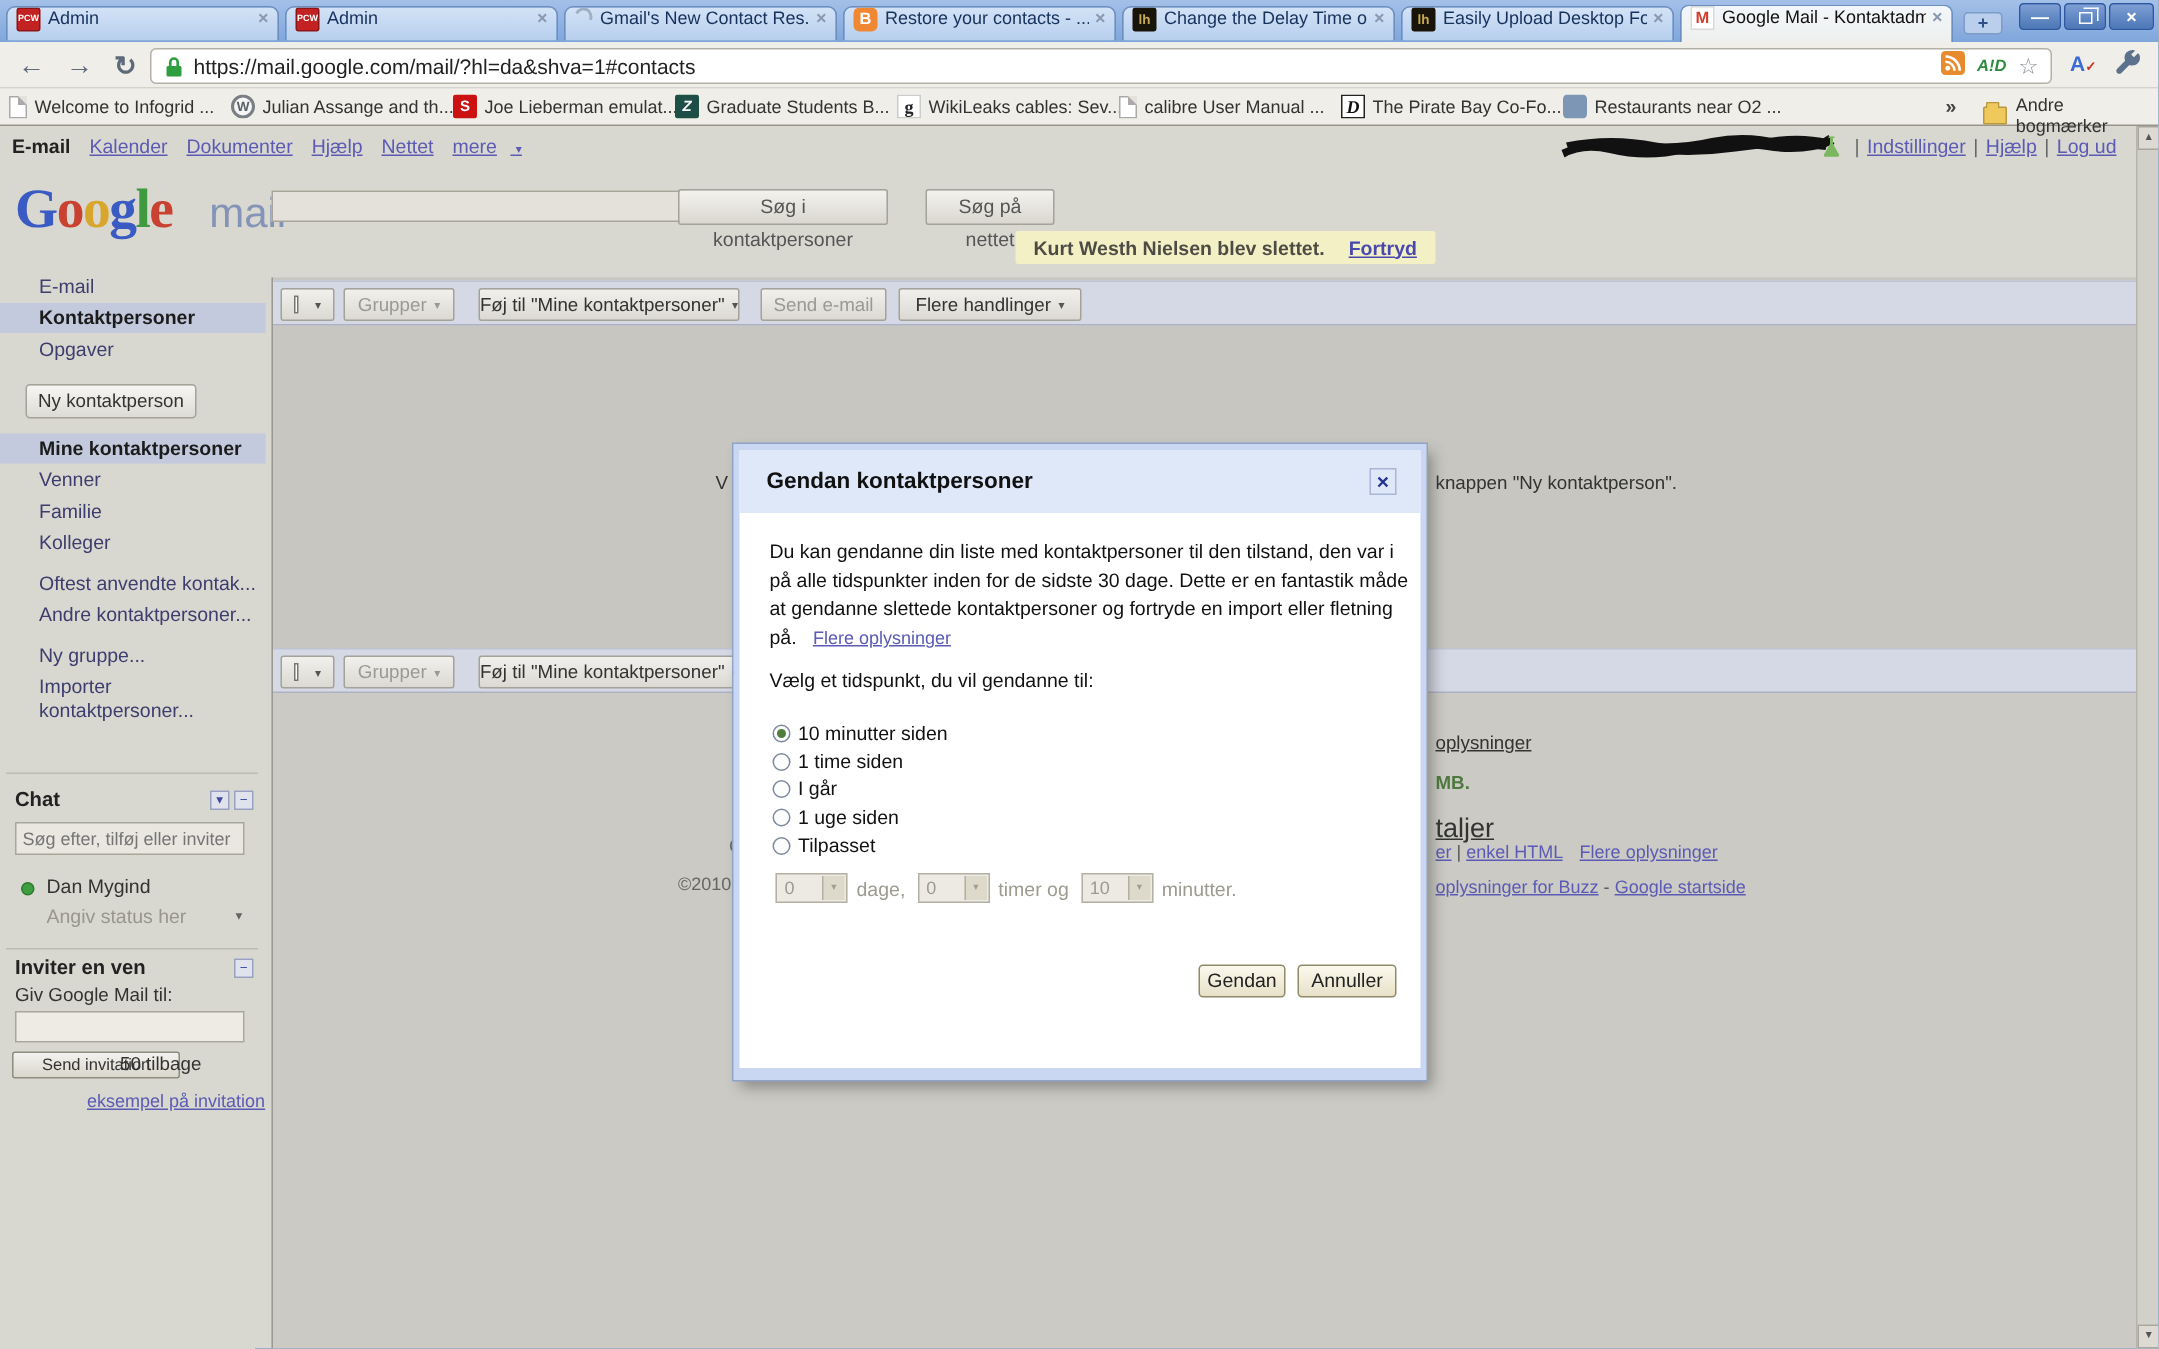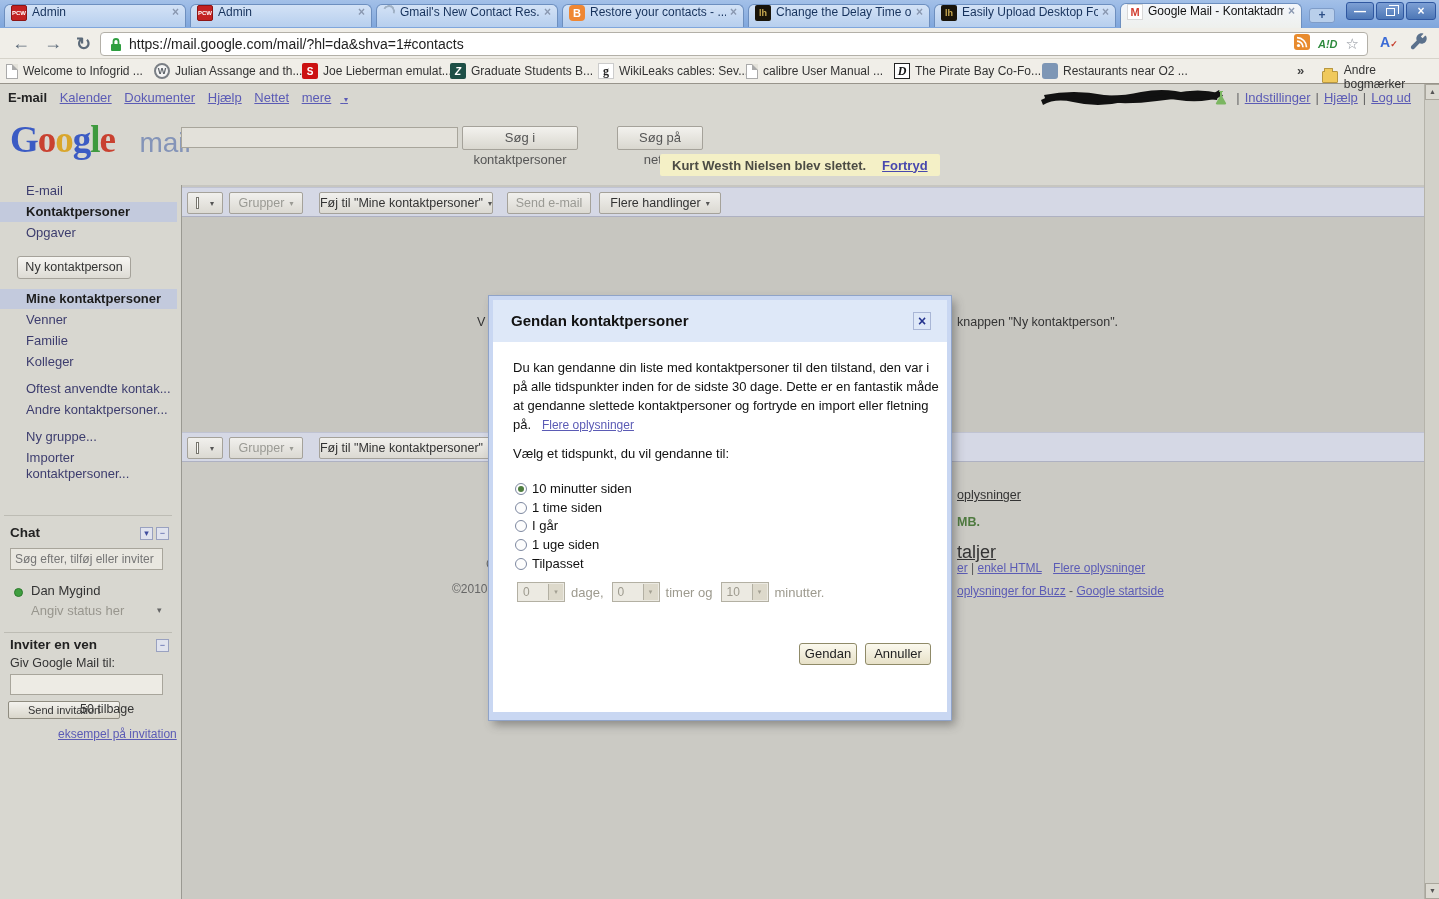--- a/index.html
+++ b/index.html
@@ -52,21 +52,21 @@
 .topnav{position:absolute;left:8px;top:90px;font-size:13px}
 .topnav span{margin-right:9px}
 .email-b{font-weight:bold;color:#222}
 .rightnav{position:absolute;top:90px;right:28px;font-size:13px;display:flex;align-items:center;white-space:nowrap}
 .rightnav .sep{color:#666;margin:0 5px}
 .logo-google{font-family:"Liberation Serif",serif;font-size:37px;font-weight:bold;letter-spacing:-1px}
 .lg-b{color:#3b5bc4}.lg-r{color:#c94130}.lg-y{color:#d9a62c}.lg-g{color:#3f9a3f}
 .logo-mail{font-size:28px;color:#8494b8;margin-left:20px;font-family:"Liberation Sans",sans-serif}
 .hsearch{position:absolute;left:181px;top:127px;width:277px;height:21px;background:#e3e1da;border:1px solid #a8a59b}
 .hbtn{position:absolute;top:126px;height:24px;background:linear-gradient(#f3f2ee,#d9d7cf);border:1px solid #a5a29a;border-radius:2px;font-size:13px;color:#555;padding:0 10px;line-height:22px;text-align:center}
-.notice{position:absolute;left:660px;top:154px;height:22px;background:#f4f0c6;display:flex;align-items:center;padding:0 12px;font-size:13px;font-weight:bold;color:#4c4c44;border-radius:2px}
+.notice{position:absolute;left:677px;top:154px;height:22px;background:#f4f0c6;display:flex;align-items:center;padding:0 12px;font-size:13px;font-weight:bold;color:#4c4c44;border-radius:2px}
 .notice .act{margin-left:16px}
 .scrib{position:absolute;left:1036px;top:86px}
 
 
 .side-item{position:absolute;left:0;width:177px;height:20px;font-size:13px;line-height:20px;padding-left:26px;color:#3d3d6e;white-space:nowrap}
 .side-item.sel{background:#c3cadd;font-weight:bold;color:#1c1c1c}
 .sbtn{position:absolute;left:17px;top:256px;width:114px;height:23px;background:linear-gradient(#f7f6f3,#dddbd4);border:1px solid #a5a29a;border-radius:3px;font-size:12.5px;color:#333;text-align:center;line-height:21px}
 .hr{position:absolute;left:4px;width:168px;border-top:1px solid #bdbcb4}
 .chat-h{position:absolute;left:10px;font-weight:bold;font-size:13.5px;color:#222}
 .mini{position:absolute;width:13px;height:13px;background:#e0e3ee;border:1px solid #99a1c0;font-size:9px;color:#3f4d9e;text-align:center;line-height:11px}
@@ -243,21 +243,21 @@
     <span class="lnk">Hjælp</span>
     <span class="sep">|</span>
     <span class="lnk">Log ud</span>
   </div>
 
   <div class="abs" style="left:10px;top:118px">
     <span class="logo-google"><span class="lg-b">G</span><span class="lg-r">o</span><span class="lg-y">o</span><span class="lg-b">g</span><span class="lg-g">l</span><span class="lg-r">e</span></span>
     <span class="logo-mail">mail</span>
   </div>
   <input class="hsearch" style="">
-  <div class="hbtn" style="left:462px;width:116px">Søg i kontaktpersoner</div>
+  <div class="hbtn" style="left:452px;width:140px">Søg i kontaktpersoner</div>
   <div class="hbtn" style="left:617px;width:86px">Søg på nettet</div>
   <div class="notice">
     <span>Kurt Westh Nielsen blev slettet.</span>
     <span class="act lnk" style="color:#4848ae;font-weight:bold">Fortryd</span>
   </div>
 
   <div class="side-item" style="top:181px">E-mail</div>
   <div class="side-item sel" style="top:202px">Kontaktpersoner</div>
   <div class="side-item" style="top:223px">Opgaver</div>
   <div class="sbtn">Ny kontaktperson</div>

